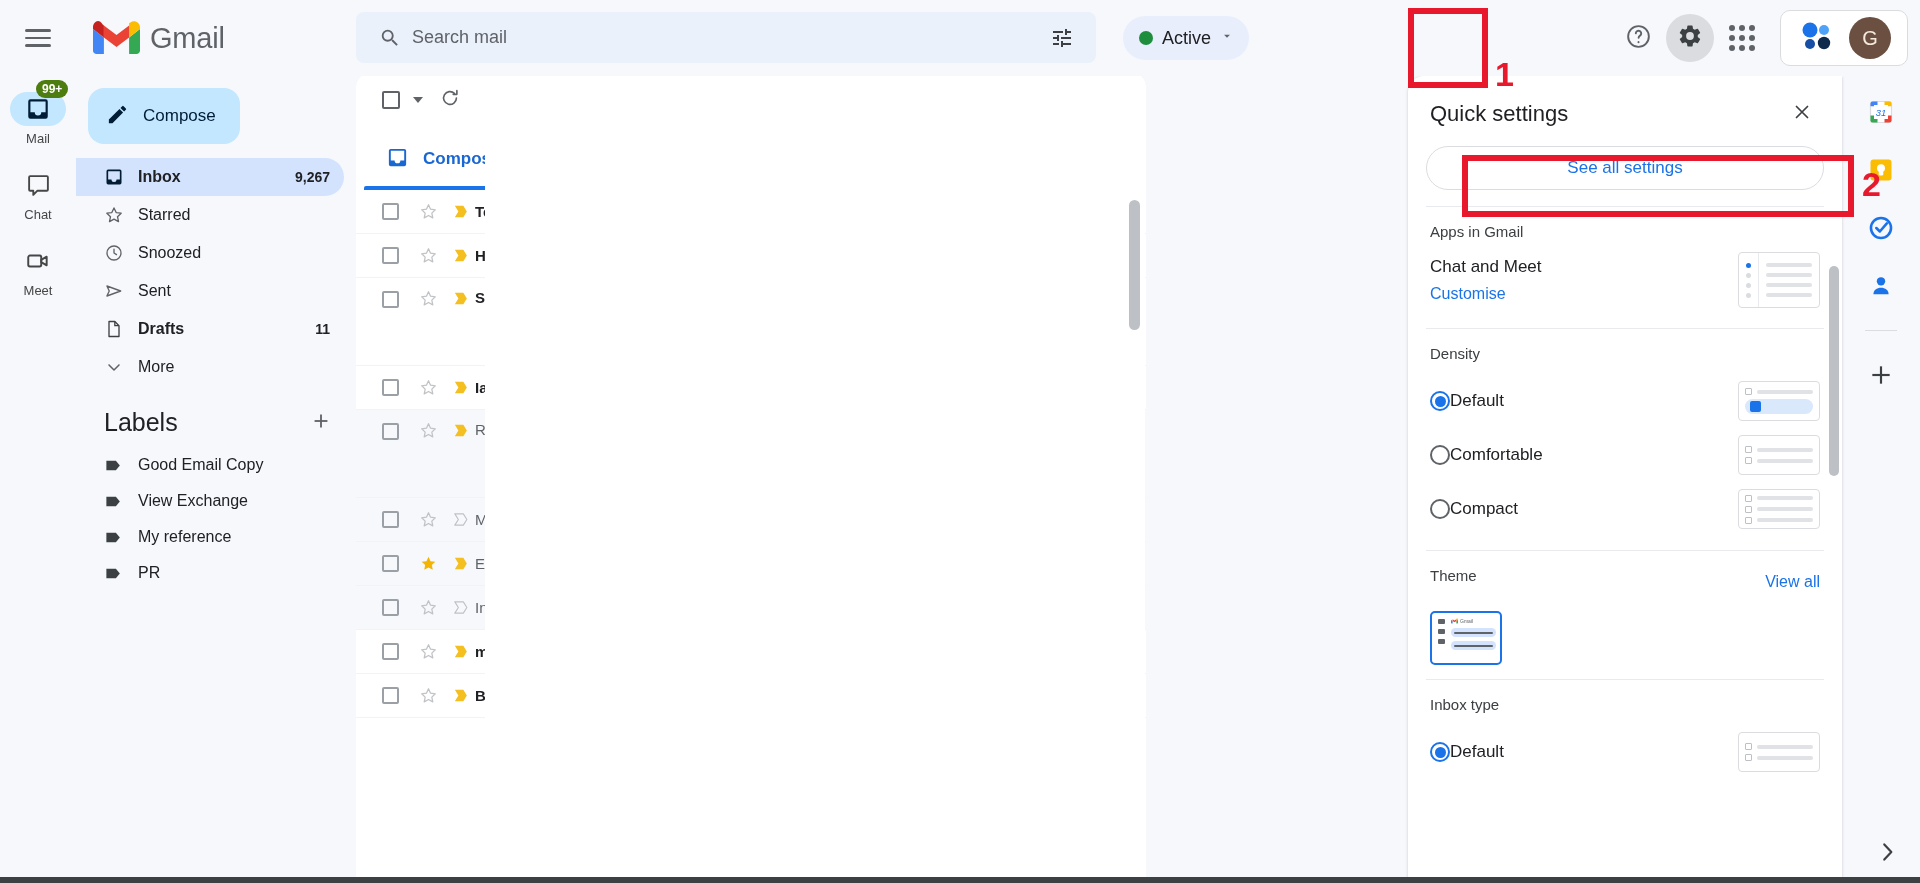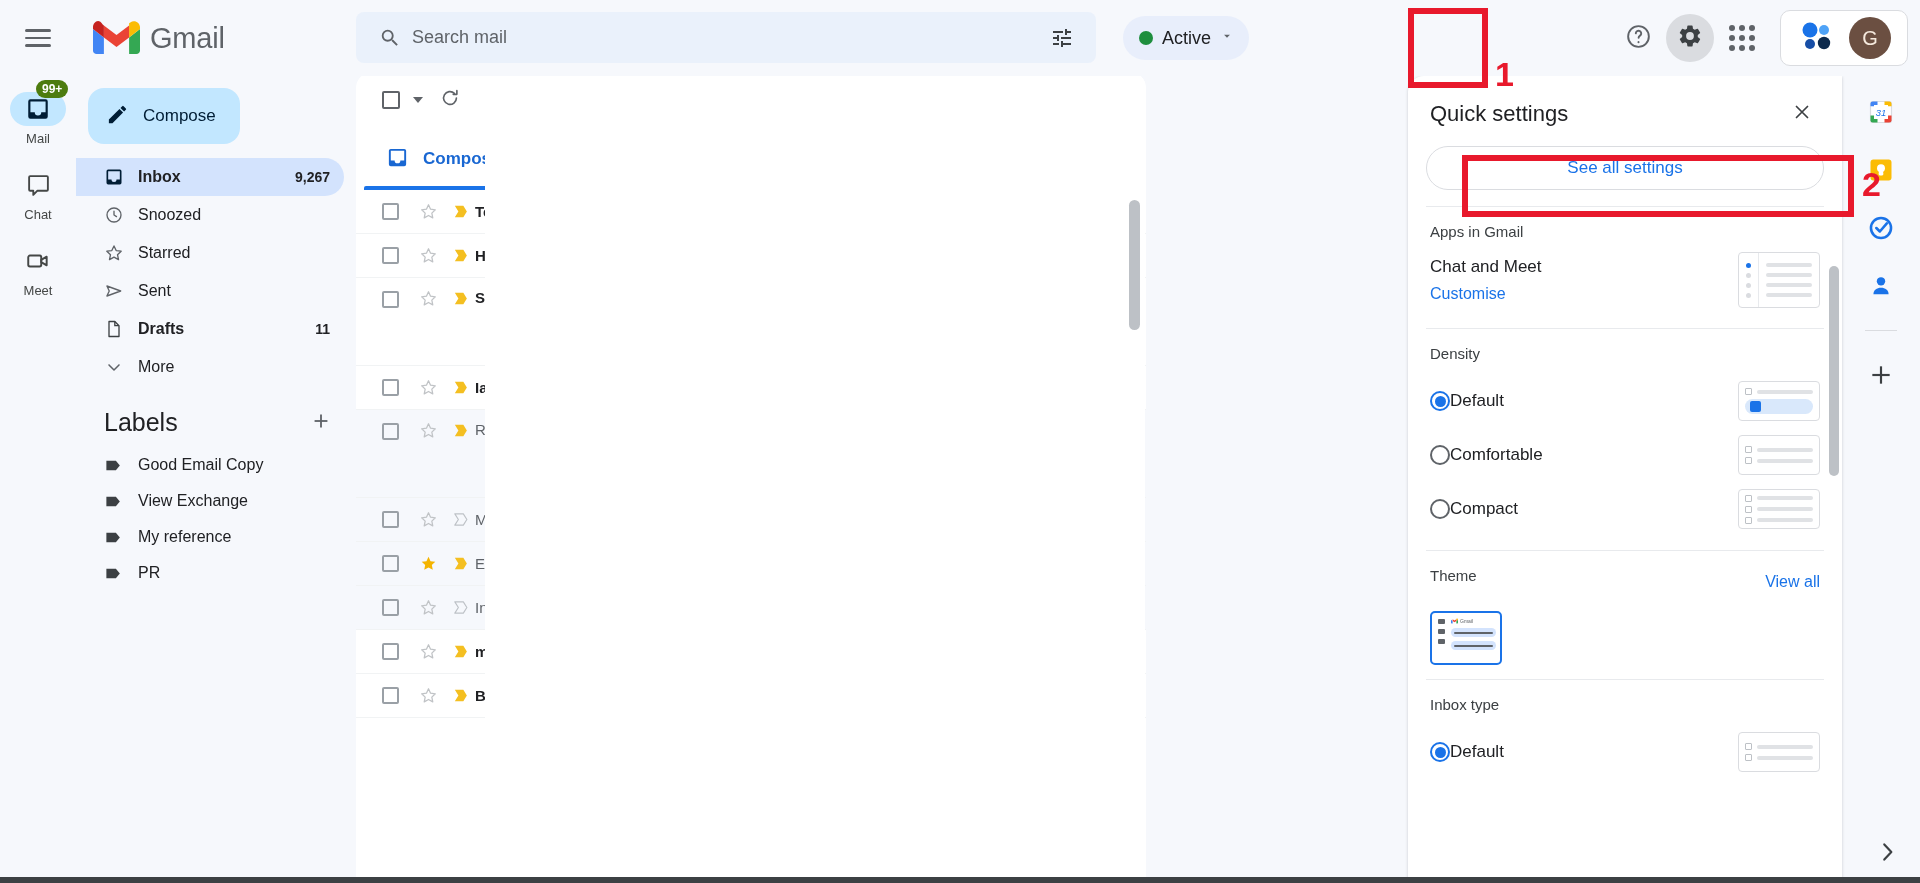--- a/index.html
+++ b/index.html
@@ -300,35 +300,35 @@
             <path d="M19 3H5a2 2 0 00-2 2v14a2 2 0 002 2h14a2 2 0 002-2V5a2 2 0 00-2-2zm0 12h-4a3 3 0 11-6 0H5V5h14v10z"></path>
           </svg>
       </span>
       <span class="ni-label">Inbox</span>
       <span class="ni-count">9,267</span>
     </div>
 
     <div class="nav-item">
       <span class="ni-ico">
         <svg width="20" height="20" viewBox="0 0 24 24" fill="none" stroke="#5f6368" stroke-width="1.6">
+            <path d="M12 3.5l2.6 5.6 6 .7-4.4 4.2 1.2 6-5.4-3-5.4 3 1.2-6L3.4 9.8l6-.7L12 3.5z" stroke-linejoin="round"></path>
+          </svg>
+      </span>
+      <span class="ni-label">Starred</span>
+      <span class="ni-count"></span>
+    </div>
+
+    <div class="nav-item">
+      <span class="ni-ico">
+        <svg width="20" height="20" viewBox="0 0 24 24" fill="none" stroke="#5f6368" stroke-width="1.6">
             <circle cx="12" cy="12" r="8.4"></circle>
             <path d="M12 7.4V12l3 2" stroke-linecap="round"></path>
           </svg>
       </span>
       <span class="ni-label">Snoozed</span>
-      <span class="ni-count"></span>
-    </div>
-
-    <div class="nav-item">
-      <span class="ni-ico">
-        <svg width="20" height="20" viewBox="0 0 24 24" fill="none" stroke="#5f6368" stroke-width="1.6">
-            <path d="M12 3.5l2.6 5.6 6 .7-4.4 4.2 1.2 6-5.4-3-5.4 3 1.2-6L3.4 9.8l6-.7L12 3.5z" stroke-linejoin="round"></path>
-          </svg>
-      </span>
-      <span class="ni-label">Starred</span>
       <span class="ni-count"></span>
     </div>
 
     <div class="nav-item">
       <span class="ni-ico">
         <svg width="20" height="20" viewBox="0 0 24 24" fill="none" stroke="#5f6368" stroke-width="1.6">
             <path d="M3.5 6l16.5 6-16.5 6 2.8-6-2.8-6z" stroke-linejoin="round"></path>
           </svg>
       </span>
       <span class="ni-label">Sent</span>

